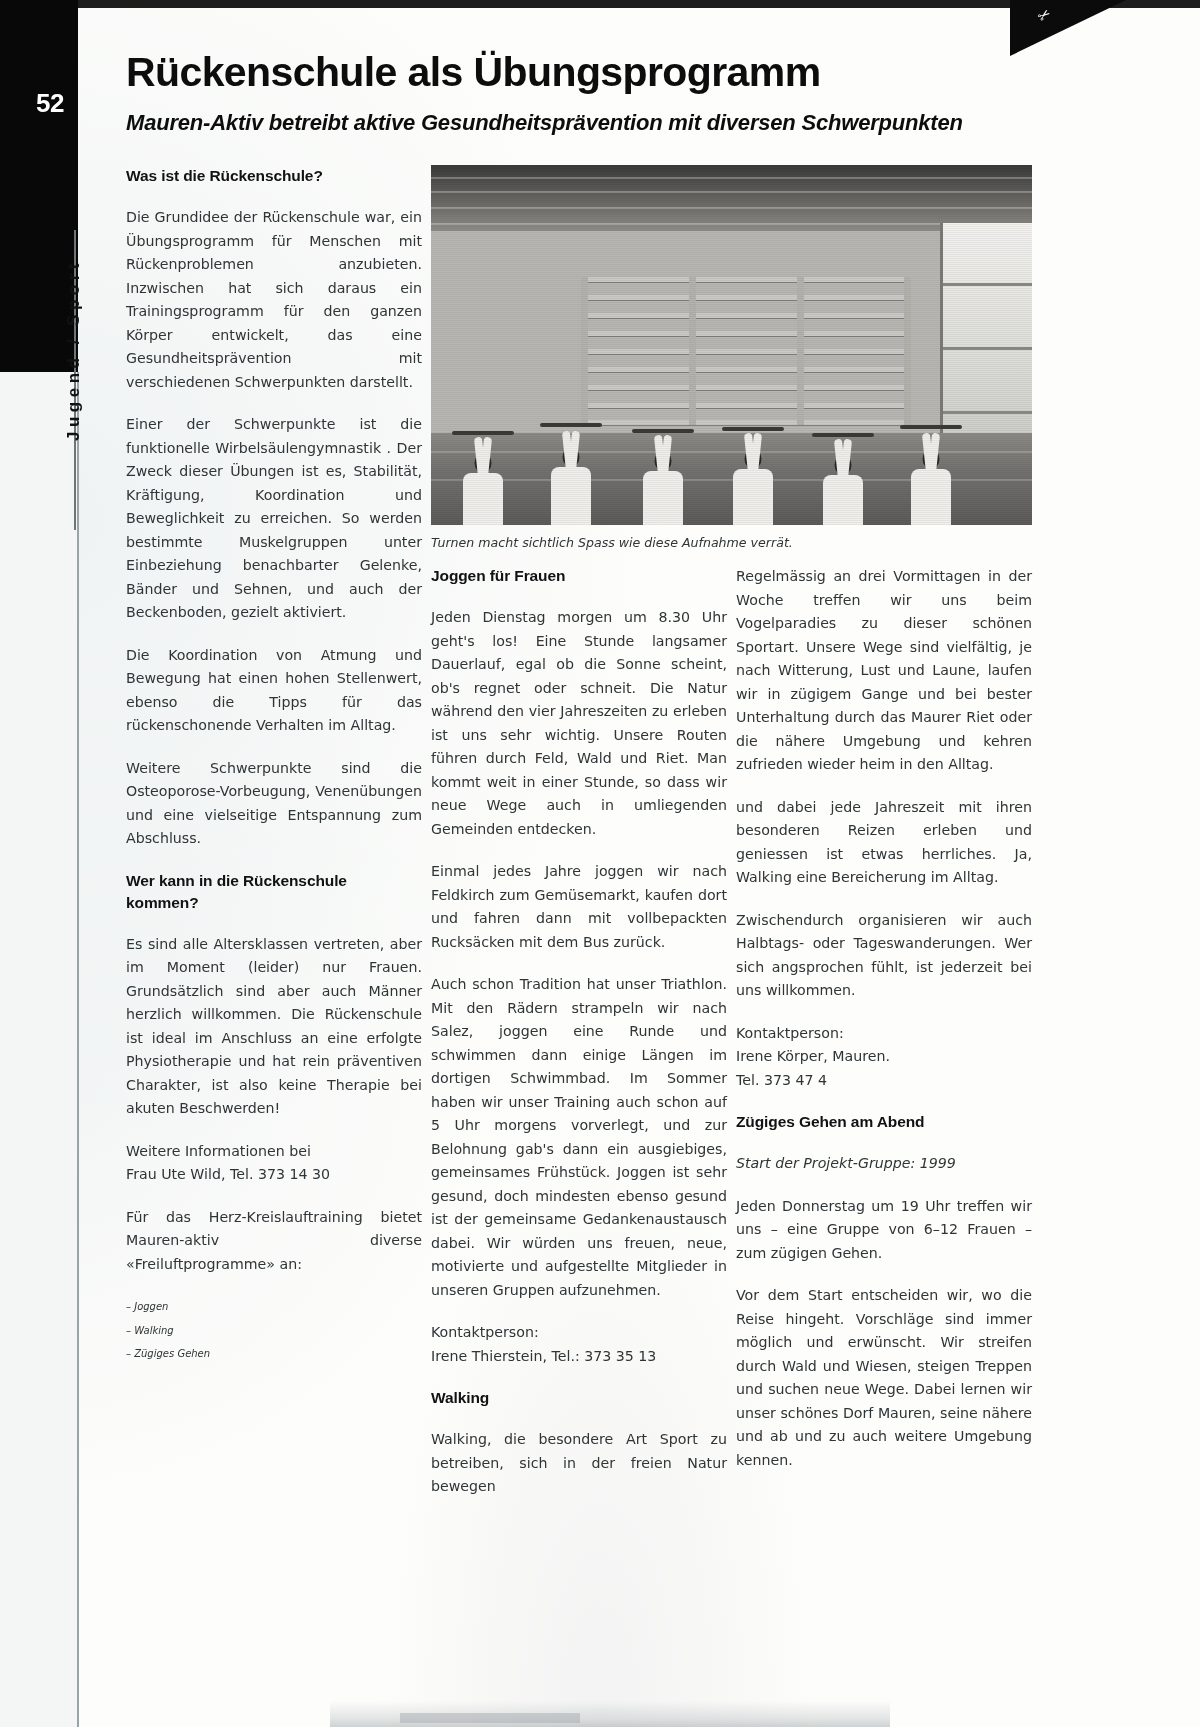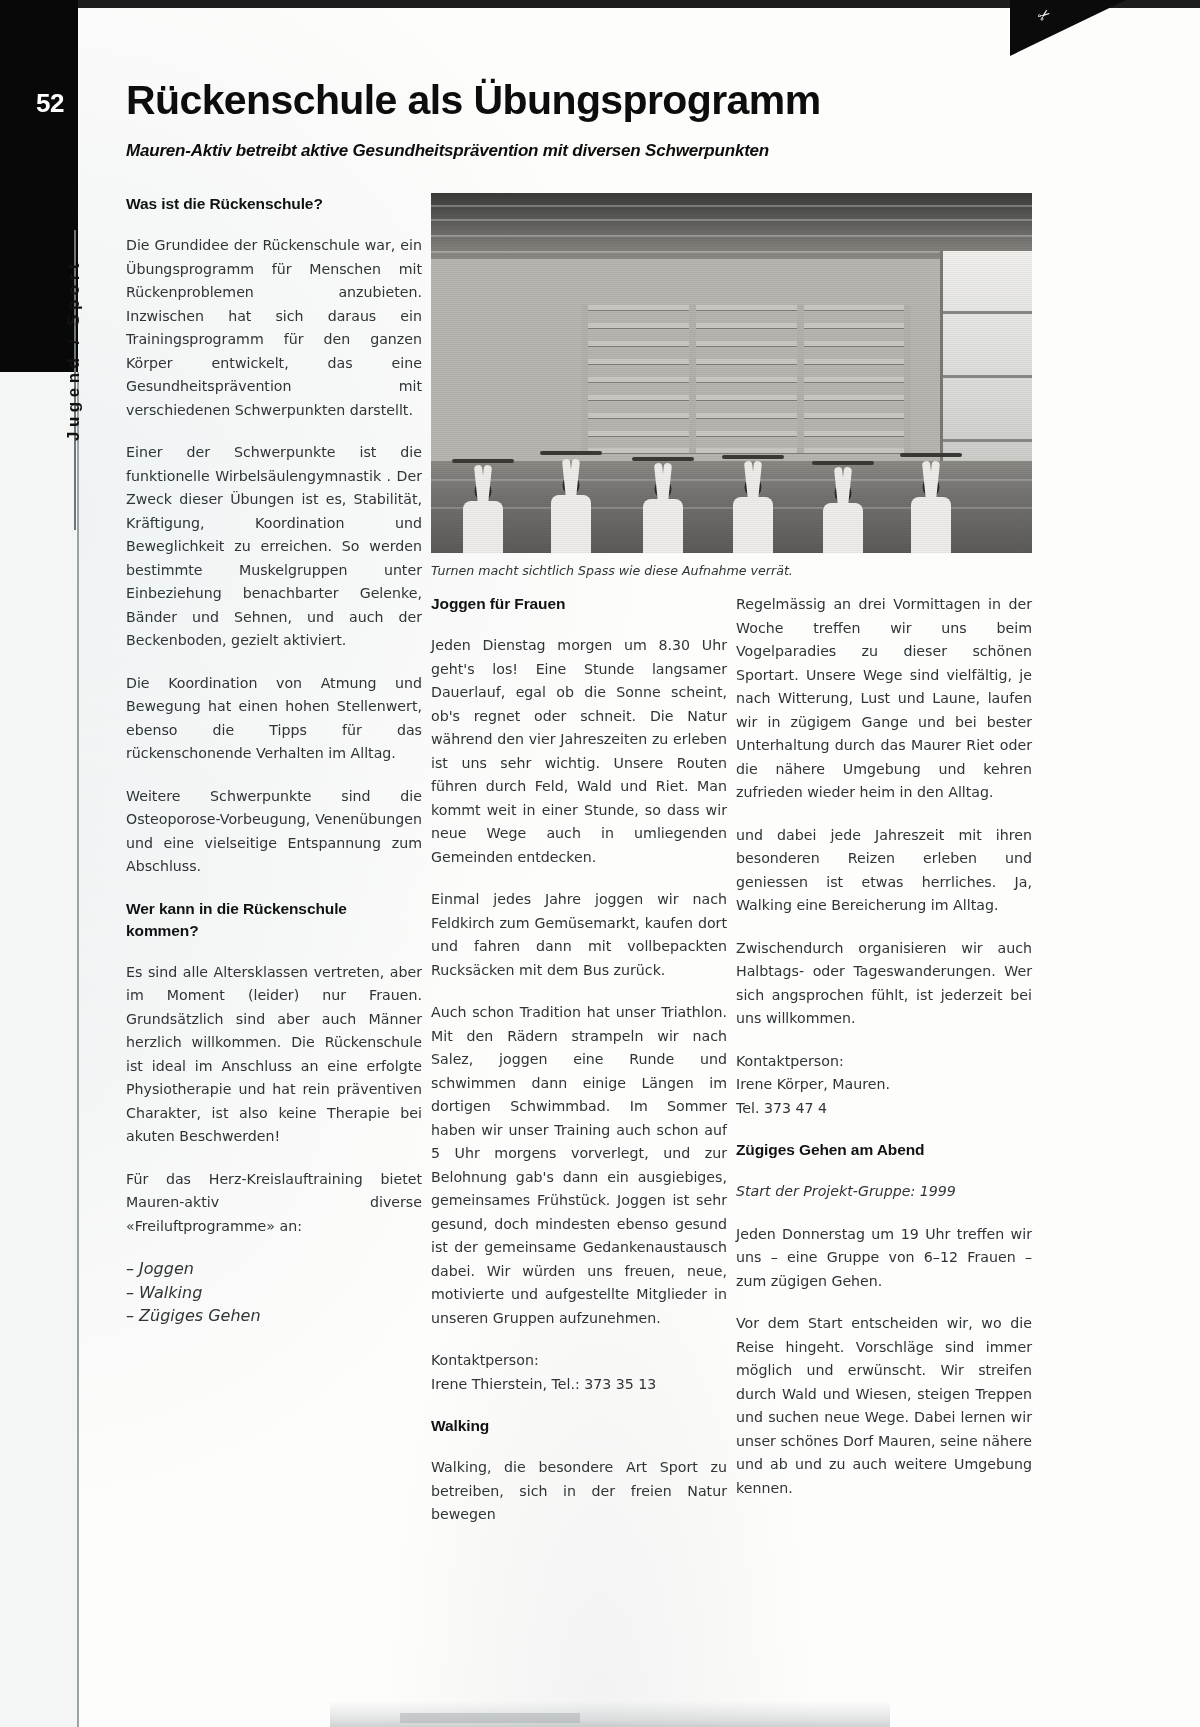--- a/index.html
+++ b/index.html
@@ -90,39 +90,39 @@
   .cm-glyph {
     position:absolute; left:28px; top:6px;
     color:#ffffff; font-size:15px; font-family:"DejaVu Sans", sans-serif;
     transform:rotate(-38deg);
     letter-spacing:1px;
   }
 
   
   #content {
     position:absolute;
-    left:126px; top:76px;
+    left:126px; top:48px;
     width:905px;
   }
 
   h1.headline {
     margin:0;
     font-family:"Liberation Sans", sans-serif;
     font-weight:bold;
     font-size:41px;
     line-height:48px;
     letter-spacing:-0.6px;
     color:#0d0d0d;
   }
   h2.subhead {
     margin:14px 0 0 0;
     font-family:"Liberation Sans", sans-serif;
     font-weight:bold;
     font-style:italic;
-    font-size:17px;
+    font-size:22px;
     line-height:25px;
     letter-spacing:-0.2px;
     color:#0d0d0d;
   }
 
   
   .cols { position:relative; margin-top:30px; }
 
   .col {
     position:absolute;
@@ -167,21 +167,21 @@
     font-size:14.2px;
     line-height:23.5px;
     color:#2f3436;
   }
   ul.dashlist {
     margin:0; padding:0; list-style:none;
   }
   ul.dashlist li {
     font-family:"DejaVu Sans", sans-serif;
     font-style:italic;
-    font-size:16px;
+    font-size:10px;
     line-height:23.5px;
     color:#2f3436;
   }
 
   
   .photo-wrap {
     position:absolute;
     left:305px; top:0;
     width:601px;
   }
@@ -319,20 +319,24 @@
     <div class="cols">
 
       <div class="col col-1">
         <h3 class="sub">Was ist die Rückenschule?</h3>
         <p class="body">Die Grundidee der Rückenschule war, ein Übungsprogramm für Menschen mit Rückenproblemen anzubieten. Inzwischen hat sich daraus ein Trainingsprogramm für den ganzen Körper entwickelt, das eine Gesundheitsprävention mit verschiedenen Schwerpunkten darstellt.</p>
         <p class="body">Einer der Schwerpunkte ist die funktionelle Wirbelsäulengymnastik . Der Zweck dieser Übungen ist es, Stabilität, Kräftigung, Koordination und Beweglichkeit zu erreichen. So werden bestimmte Muskelgruppen unter Einbeziehung benachbarter Gelenke, Bänder und Sehnen, und auch der Beckenboden, gezielt aktiviert.</p>
         <p class="body">Die Koordination von Atmung und Bewegung hat einen hohen Stellenwert, ebenso die Tipps für das rückenschonende Verhalten im Alltag.</p>
         <p class="body">Weitere Schwerpunkte sind die Osteoporose-Vorbeugung, Venenübungen und eine vielseitige Entspannung zum Abschluss.</p>
         <h3 class="sub">Wer kann in die Rückenschule kommen?</h3>
         <p class="body">Es sind alle Altersklassen vertreten, aber im Moment (leider) nur Frauen. Grundsätzlich sind aber auch Männer herzlich willkommen. Die Rückenschule ist ideal im Anschluss an eine erfolgte Physiotherapie und hat rein präventiven Charakter, ist also keine Therapie bei akuten Beschwerden!</p>
+        <div class="contact-block">
+          <div>Weitere Informationen bei</div>
+          <div>Frau Ute Wild, Tel. 373 14 30</div>
+        </div>
         <p class="body">Für das Herz-Kreislauftraining bietet Mauren-aktiv diverse «Freiluftprogramme» an:</p>
         <ul class="dashlist">
           <li>– Joggen</li>
           <li>– Walking</li>
           <li>– Zügiges Gehen</li>
         </ul>
       </div>
 
       <div class="photo-wrap">
         <div class="photo">

